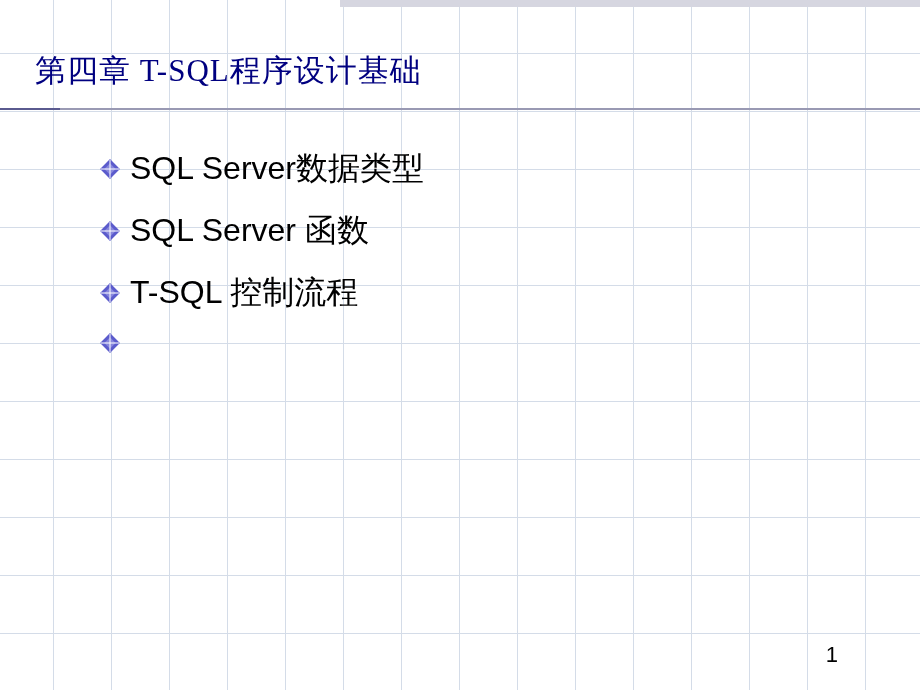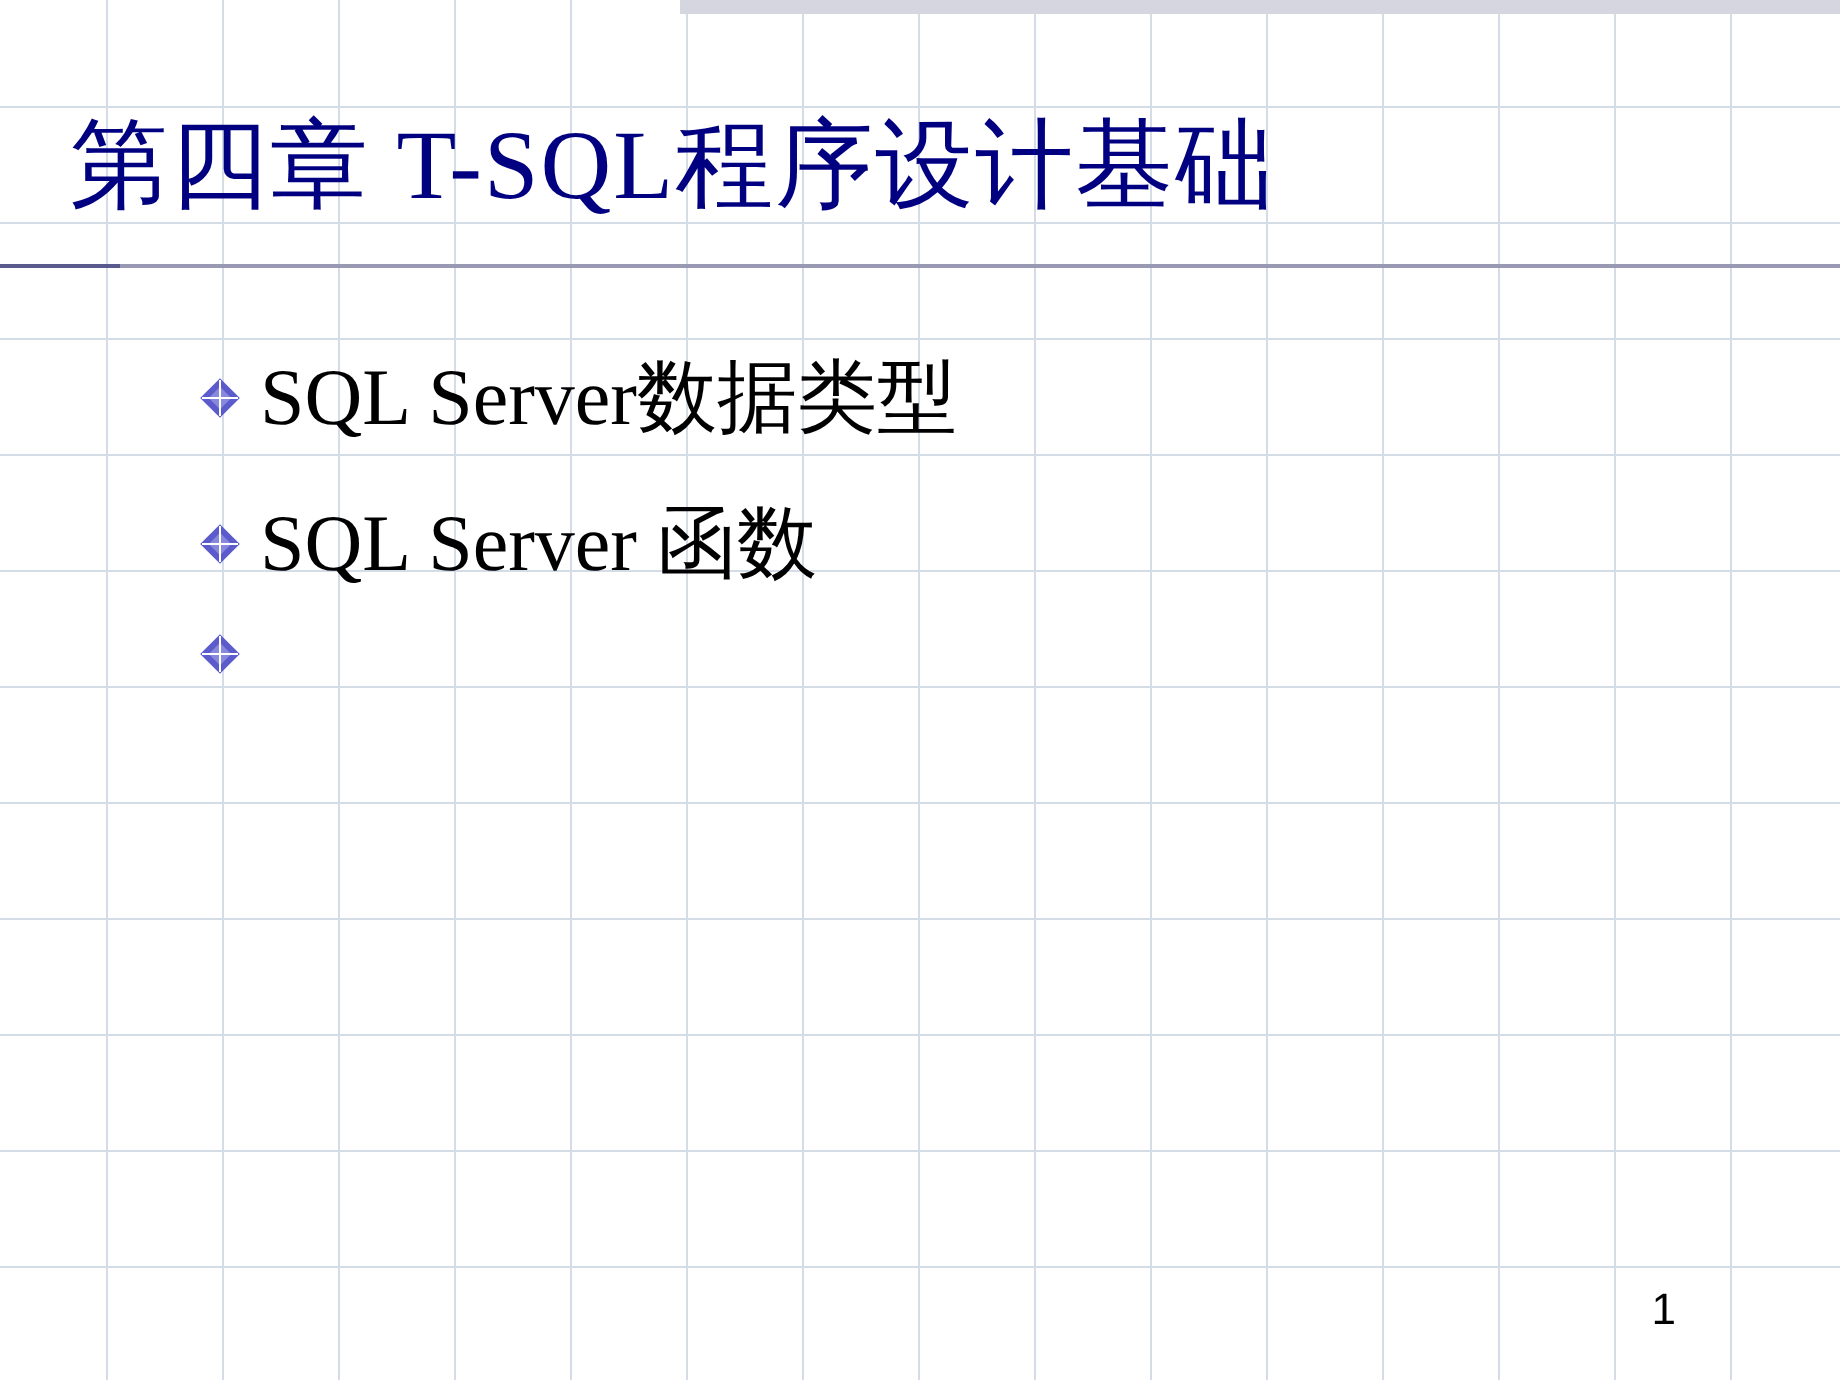--- a/index.html
+++ b/index.html
@@ -47,21 +47,21 @@
       padding: 50px 35px 40px 35px;
       height: 100%;
     }
     
     .title-container {
       position: relative;
       margin-bottom: 45px;
     }
     
     .slide-title {
-      font-size: 49px;
+      font-size: 31px;
       color: #000080;
       font-weight: normal;
       letter-spacing: 1px;
       white-space: nowrap;
       font-family: "SimSun", "宋体", serif;
     }
     
     .title-underline {
       position: absolute;
       bottom: -18px;
@@ -98,23 +98,23 @@
       flex-shrink: 0;
       display: inline-block;
     }
     
     .bullet-icon svg {
       width: 100%;
       height: 100%;
     }
     
     .bullet-text {
-      font-size: 40px;
+      font-size: 32px;
       color: #000000;
-      font-family: Liberation Serif, serif;
+      font-family: Liberation Sans, sans-serif;
       white-space: nowrap;
     }
     
     .page-number {
       position: absolute;
       bottom: 22px;
       right: 82px;
       font-size: 22px;
       color: #000000;
       font-family: Arial, sans-serif;
@@ -159,17 +159,28 @@
     </div>
     <div class="bullet-item">
       <span class="bullet-icon">
         <svg viewBox="0 0 20 20">
           <rect x="3" y="3" width="14" height="14" fill="#5b5bcc" transform="rotate(45 10 10)"></rect>
           <rect x="6" y="6" width="8" height="8" fill="#8888dd" transform="rotate(45 10 10)"></rect>
           <line x1="10" y1="1" x2="10" y2="19" stroke="#ffffff" stroke-width="1"></line>
           <line x1="1" y1="10" x2="19" y2="10" stroke="#ffffff" stroke-width="1"></line>
         </svg>
       </span>
+      <span class="bullet-text">T-SQL 控制流程</span>
+    </div>
+    <div class="bullet-item">
+      <span class="bullet-icon">
+        <svg viewBox="0 0 20 20">
+          <rect x="3" y="3" width="14" height="14" fill="#5b5bcc" transform="rotate(45 10 10)"></rect>
+          <rect x="6" y="6" width="8" height="8" fill="#8888dd" transform="rotate(45 10 10)"></rect>
+          <line x1="10" y1="1" x2="10" y2="19" stroke="#ffffff" stroke-width="1"></line>
+          <line x1="1" y1="10" x2="19" y2="10" stroke="#ffffff" stroke-width="1"></line>
+        </svg>
+      </span>
     </div>
   </div>
 </div>
 
 <div class="page-number">1</div>
 
 </body></html>

